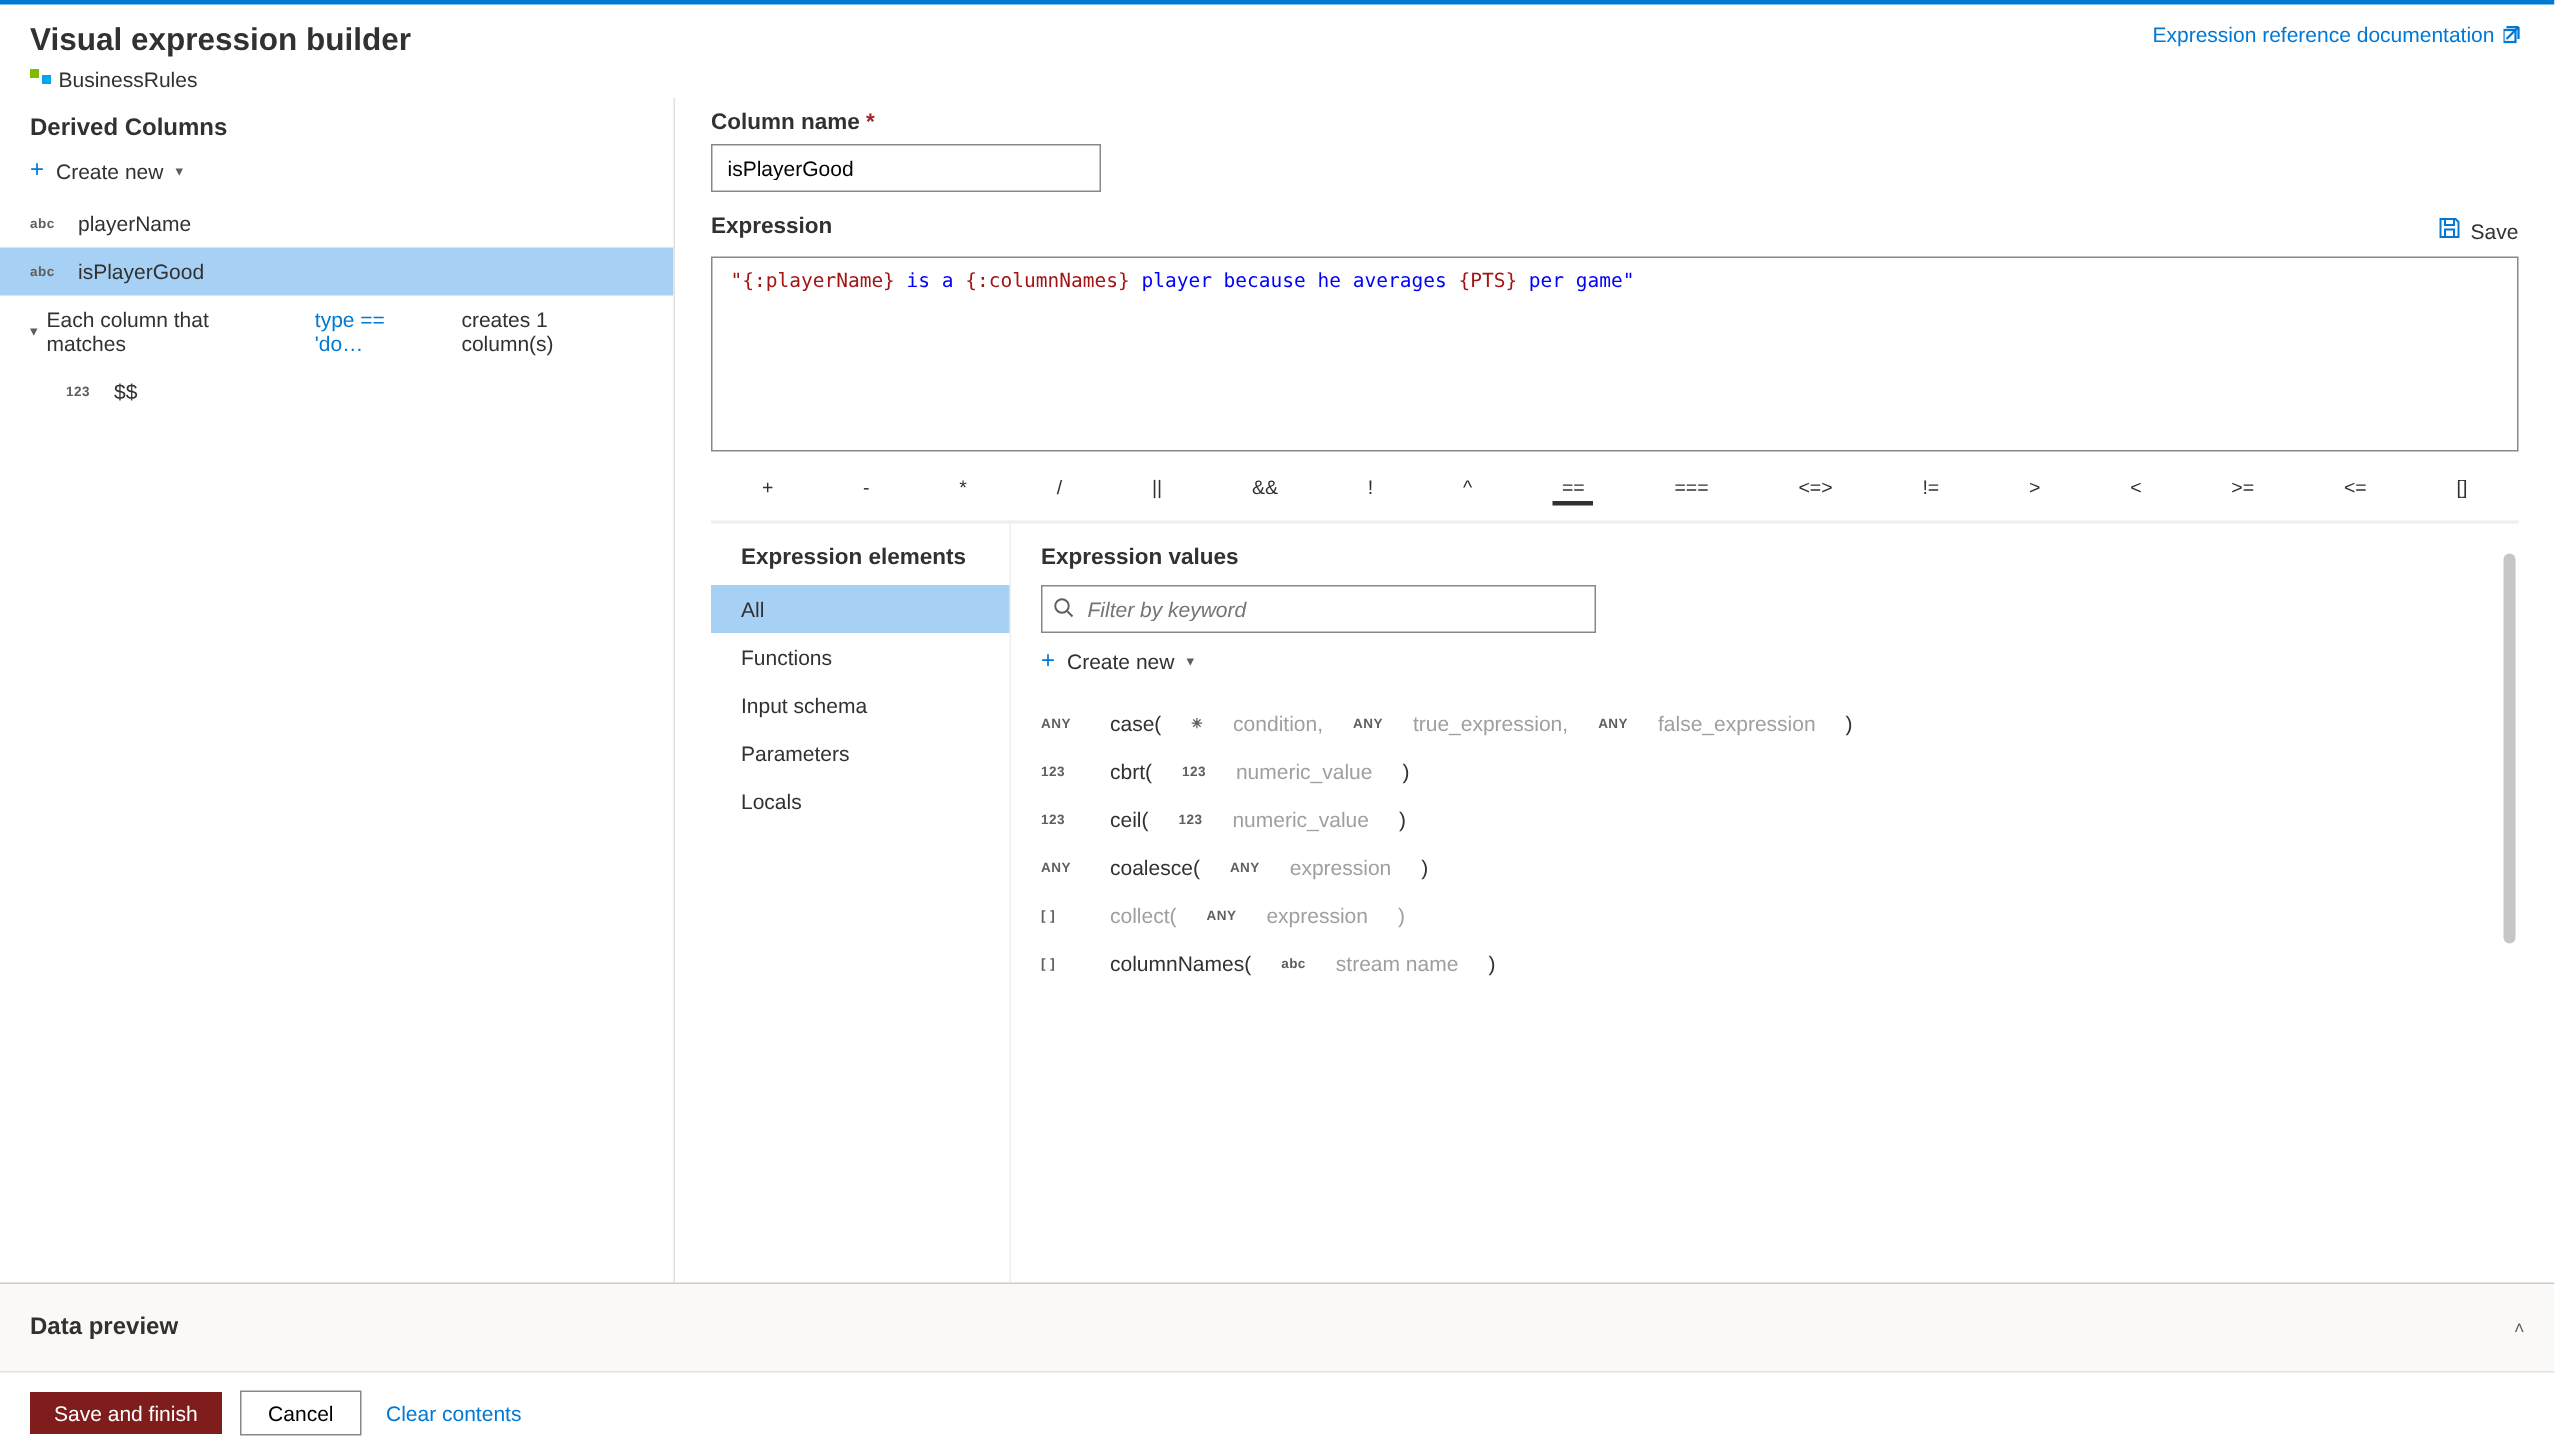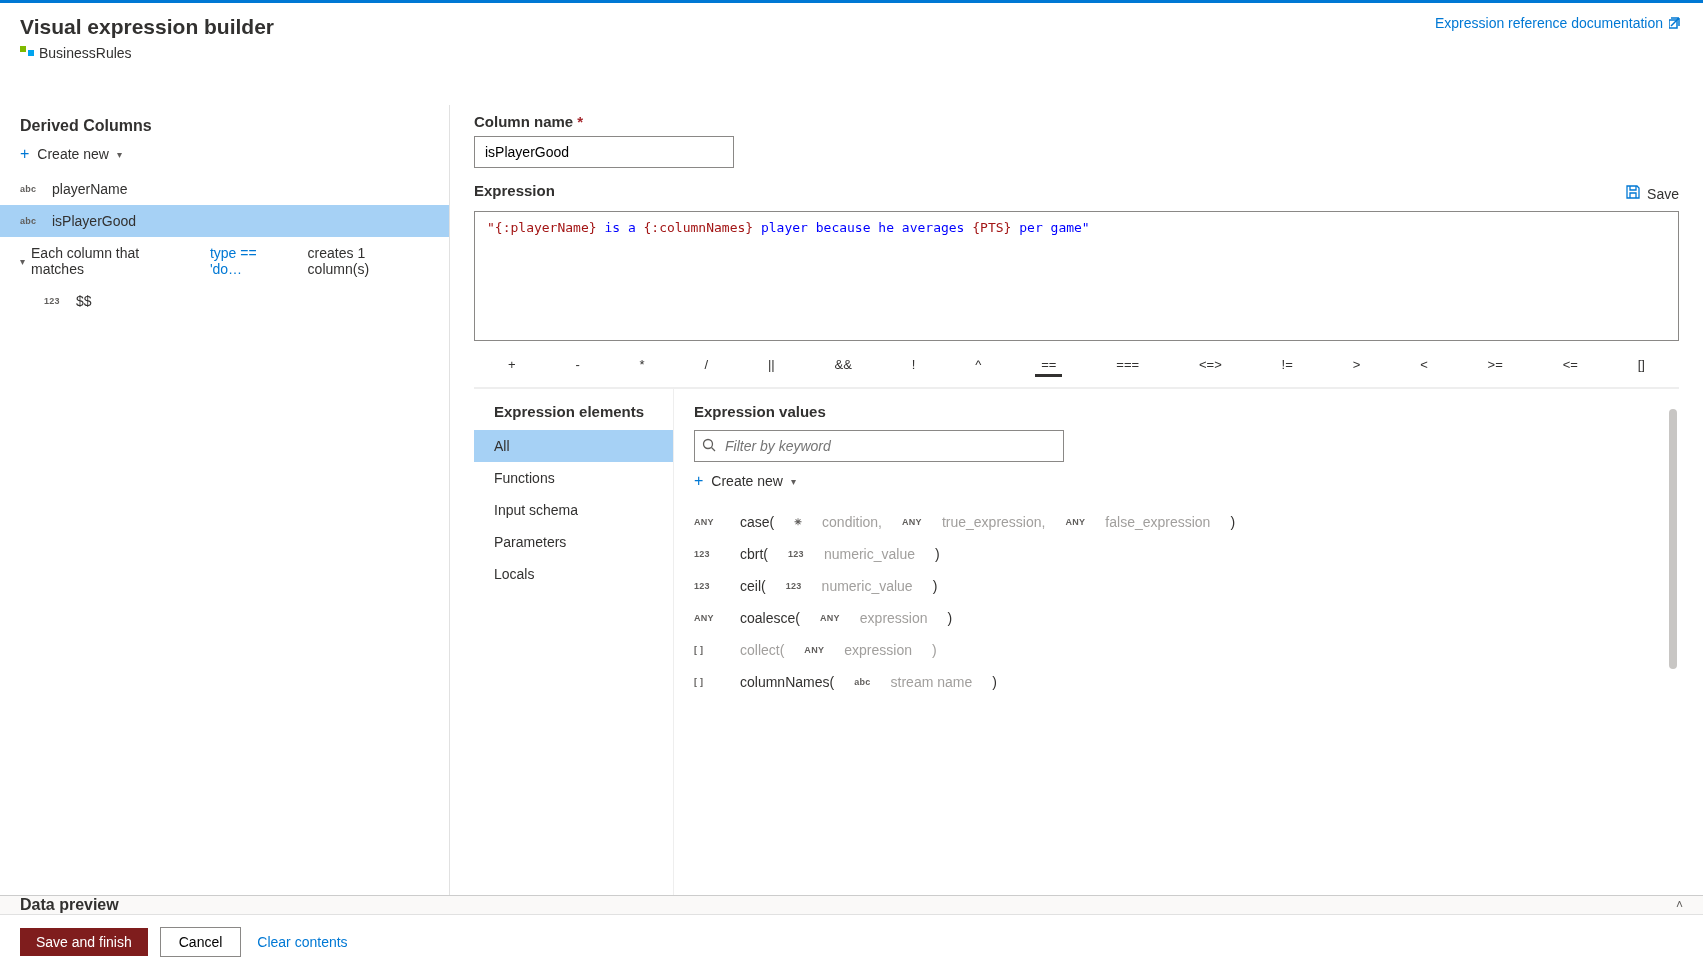--- a/index.html
+++ b/index.html
@@ -5,21 +5,21 @@
 * { margin: 0; padding: 0; box-sizing: border-box; }
 body { font-family: "Segoe UI", Arial, sans-serif; font-size: 14px; color: #323130; background: #fff; }
 .top-border { height: 3px; background: #0078d4; }
 .container { display: flex; flex-direction: column; height: 966px; }
 .header { display: flex; justify-content: space-between; align-items: flex-start; padding: 12px 20px 4px 20px; }
 .header-left h1 { font-size: 21px; font-weight: 600; margin-bottom: 6px; }
 .subtitle { display: flex; align-items: center; gap: 5px; font-size: 14px; color: #323130; }
 .subtitle-icon { width:14px; height:14px; display:inline-flex; align-items:center; justify-content:center; }
 .doc-link { color: #0078d4; text-decoration: none; font-size: 14px; display:flex; align-items:center; gap:6px; }
 .doc-link svg { width:14px; height:14px; }
-.main { display: flex; flex: 1; overflow: hidden; margin-top: 40px; }
+.main { display: flex; flex: 1; overflow: hidden; }
 .sidebar { width: 450px; border-right: 1px solid #e1e1e1; padding-top: 8px; overflow-y:auto; }
 .section-title { font-size: 16px; font-weight: 600; padding: 4px 20px 6px; }
 .create-new { display:flex; align-items:center; gap:8px; padding: 4px 20px 10px; cursor:pointer; color:#323130; }
 .plus-icon { color:#0078d4; font-size:16px; font-weight:400; }
 .chevron-down { font-size:10px; color:#605e5c; }
 .col-item { display:flex; align-items:center; gap:10px; padding: 8px 20px; cursor:pointer; }
 .col-item.selected { background:#a6d1f5; }
 .col-item.pattern { gap:6px; }
 .type-badge { font-size:9px; color:#605e5c; font-weight:600; min-width:22px; letter-spacing:0.3px; }
 .indent { padding-left: 44px; }
@@ -49,21 +49,21 @@
 .filter-wrap { position:relative; width:370px; margin-bottom:10px; }
 .filter-input { width:100%; height:32px; border:1px solid #8a8886; padding:0 10px 0 30px; font-size:14px; font-style:italic; color:#605e5c; }
 .search-icon { position:absolute; left:8px; top:8px; color:#605e5c; }
 .create-new-vals { display:flex; align-items:center; gap:8px; margin-bottom:16px; cursor:pointer; }
 .val-item { display:flex; align-items:center; gap:20px; padding:8px 0; font-size:14px; cursor:pointer; }
 .val-item .ret { font-size:9px; font-weight:600; color:#605e5c; min-width:26px; letter-spacing:0.3px; }
 .val-item .fn-name { color:#323130; }
 .val-item .ptype { font-size:9px; font-weight:600; color:#605e5c; letter-spacing:0.3px; }
 .val-item .pname { color:#a19f9d; }
 .val-item.dimmed .fn-name, .val-item.dimmed .pname { color:#a19f9d; }
-.data-preview { border-top:1px solid #ccc; padding:0 20px; display:flex; justify-content:space-between; align-items:center; background:#faf9f8; }
+.data-preview { border-top:1px solid #ccc; padding:20px 20px; display:flex; justify-content:space-between; align-items:center; background:#faf9f8; }
 .data-preview h3 { font-size:16px; font-weight:600; }
 .footer { border-top:1px solid #e1e1e1; padding:12px 20px; display:flex; gap:12px; align-items:center; background:#fff; }
 .btn-primary { background:#7f1d1d; color:#fff; border:none; padding:6px 16px; font-size:14px; cursor:pointer; }
 .btn-secondary { background:#fff; border:1px solid #8a8886; padding:6px 18px; font-size:14px; cursor:pointer; }
 .link-btn { color:#0078d4; background:none; border:none; font-size:14px; cursor:pointer; margin-left:4px; }
 .chev-up { font-size:12px; color:#605e5c; cursor:pointer; }
 .values-scroll { position:absolute; right:2px; top:20px; width:8px; height:260px; background:#c8c6c4; border-radius:4px; }
 </style>
 </head>
 <body>

